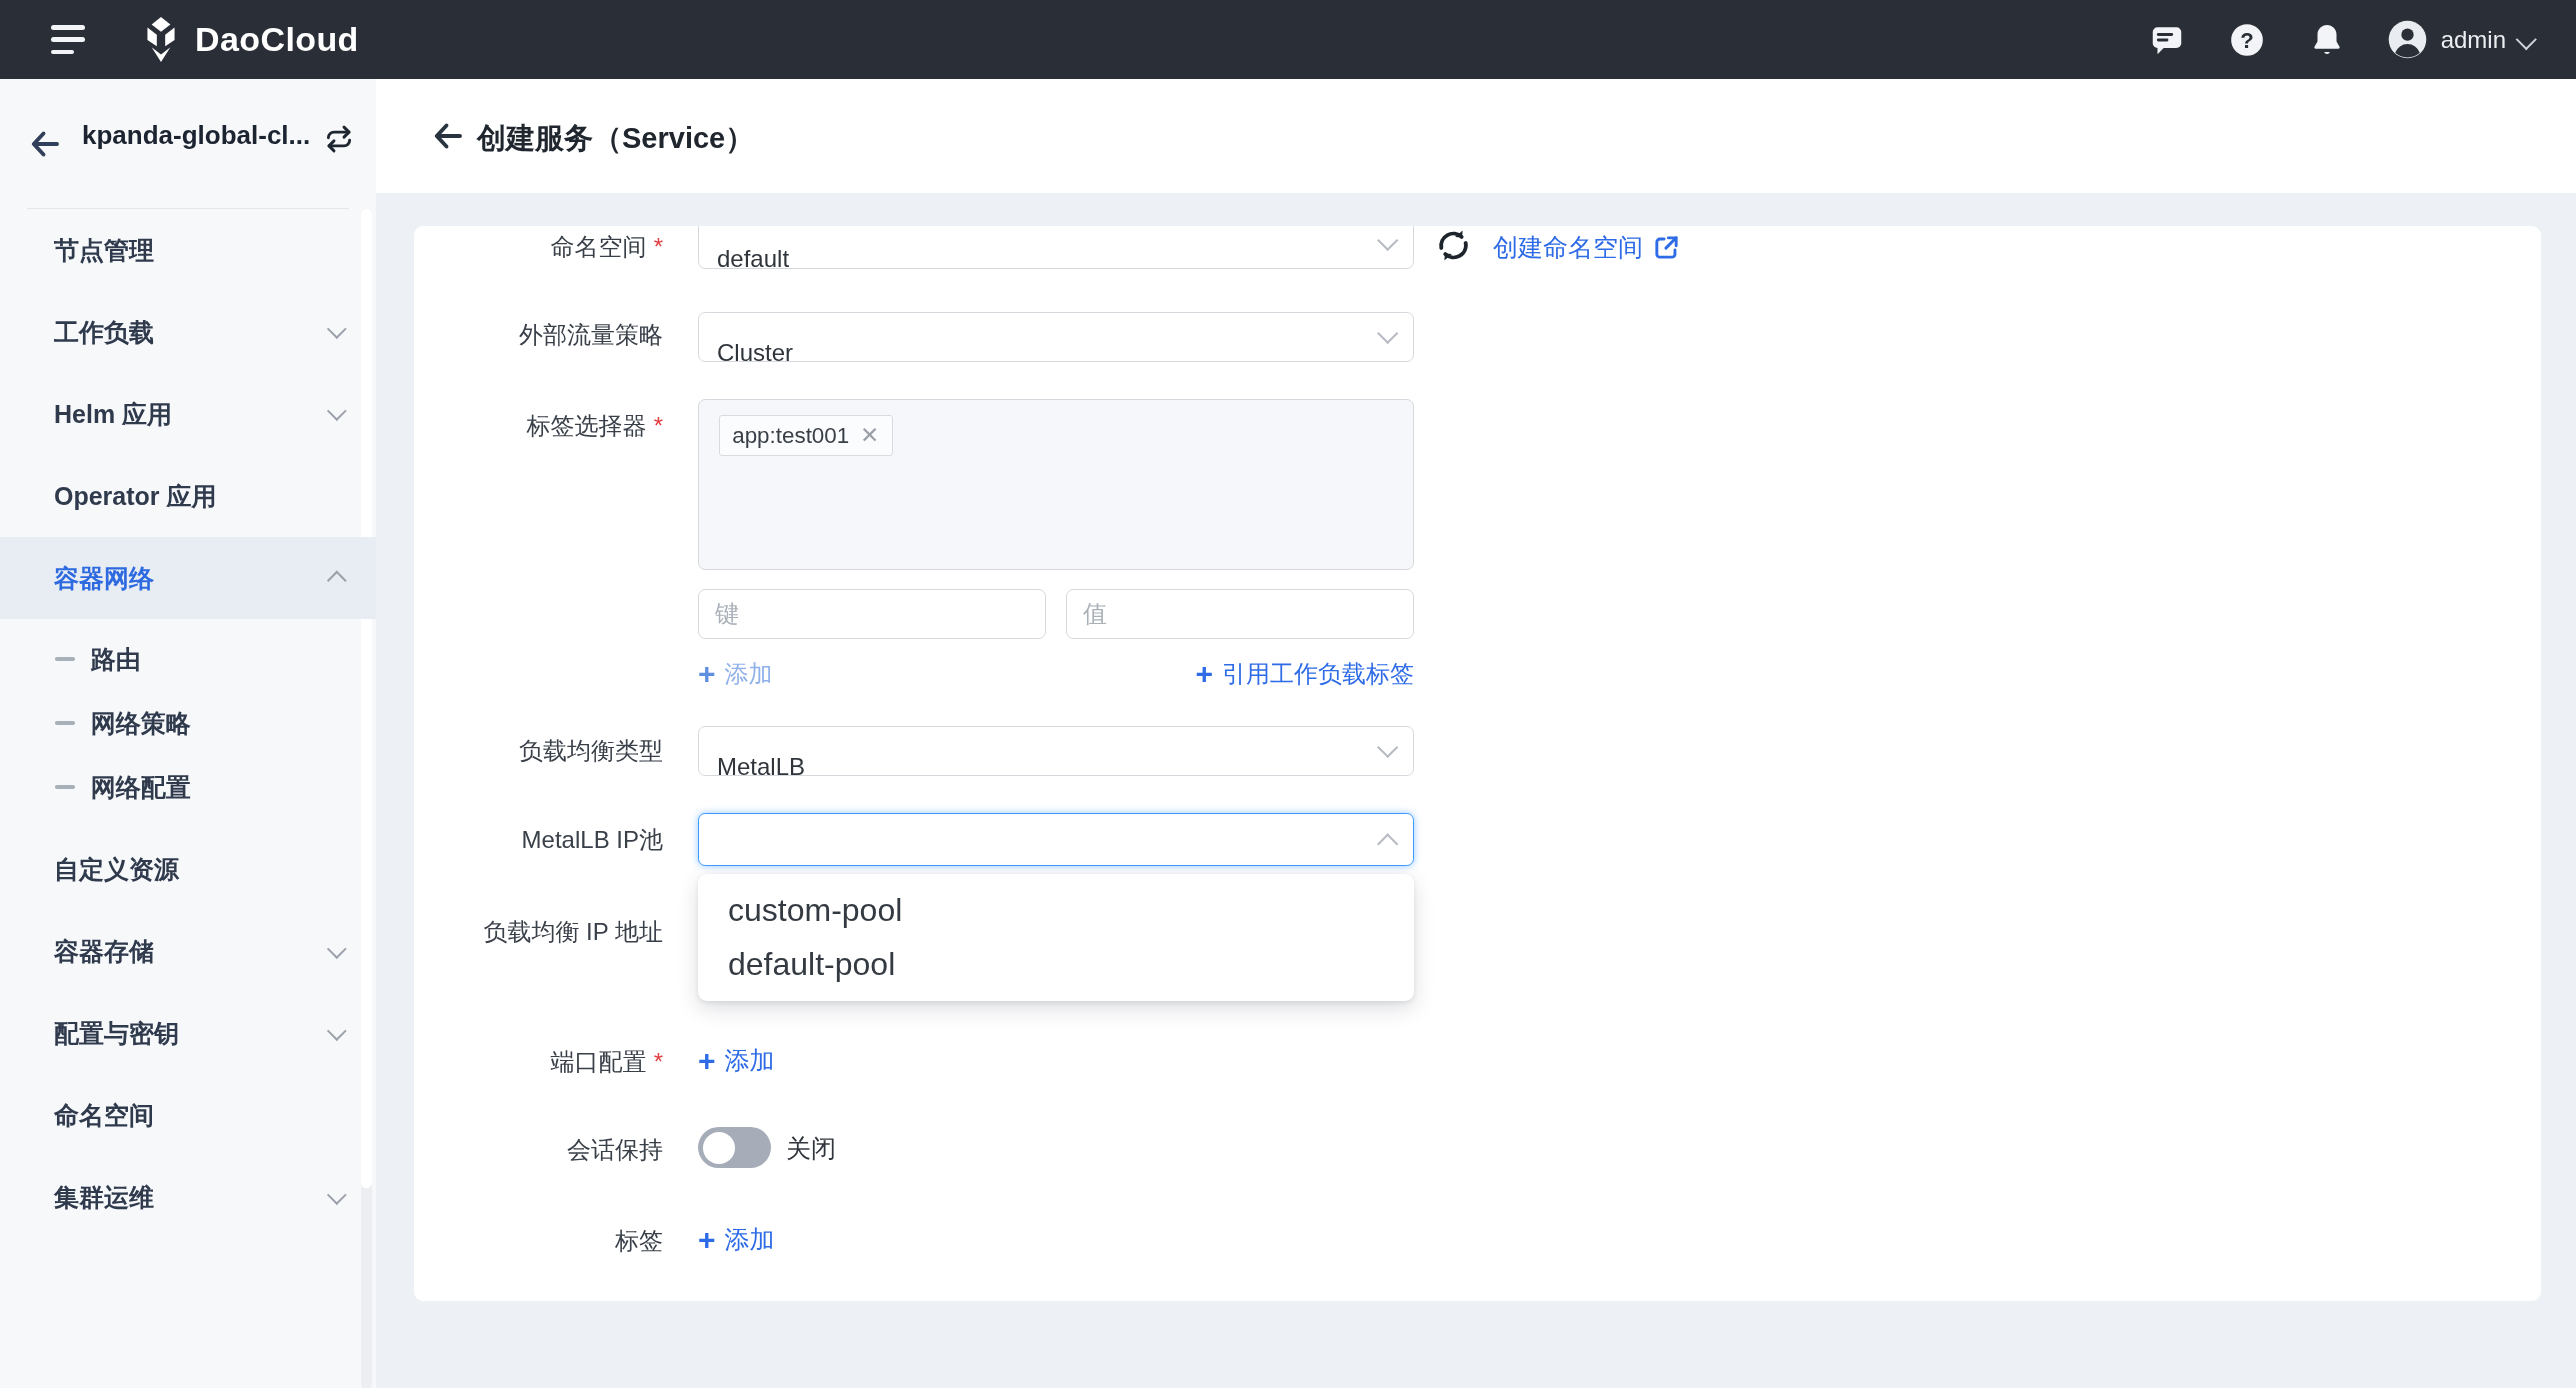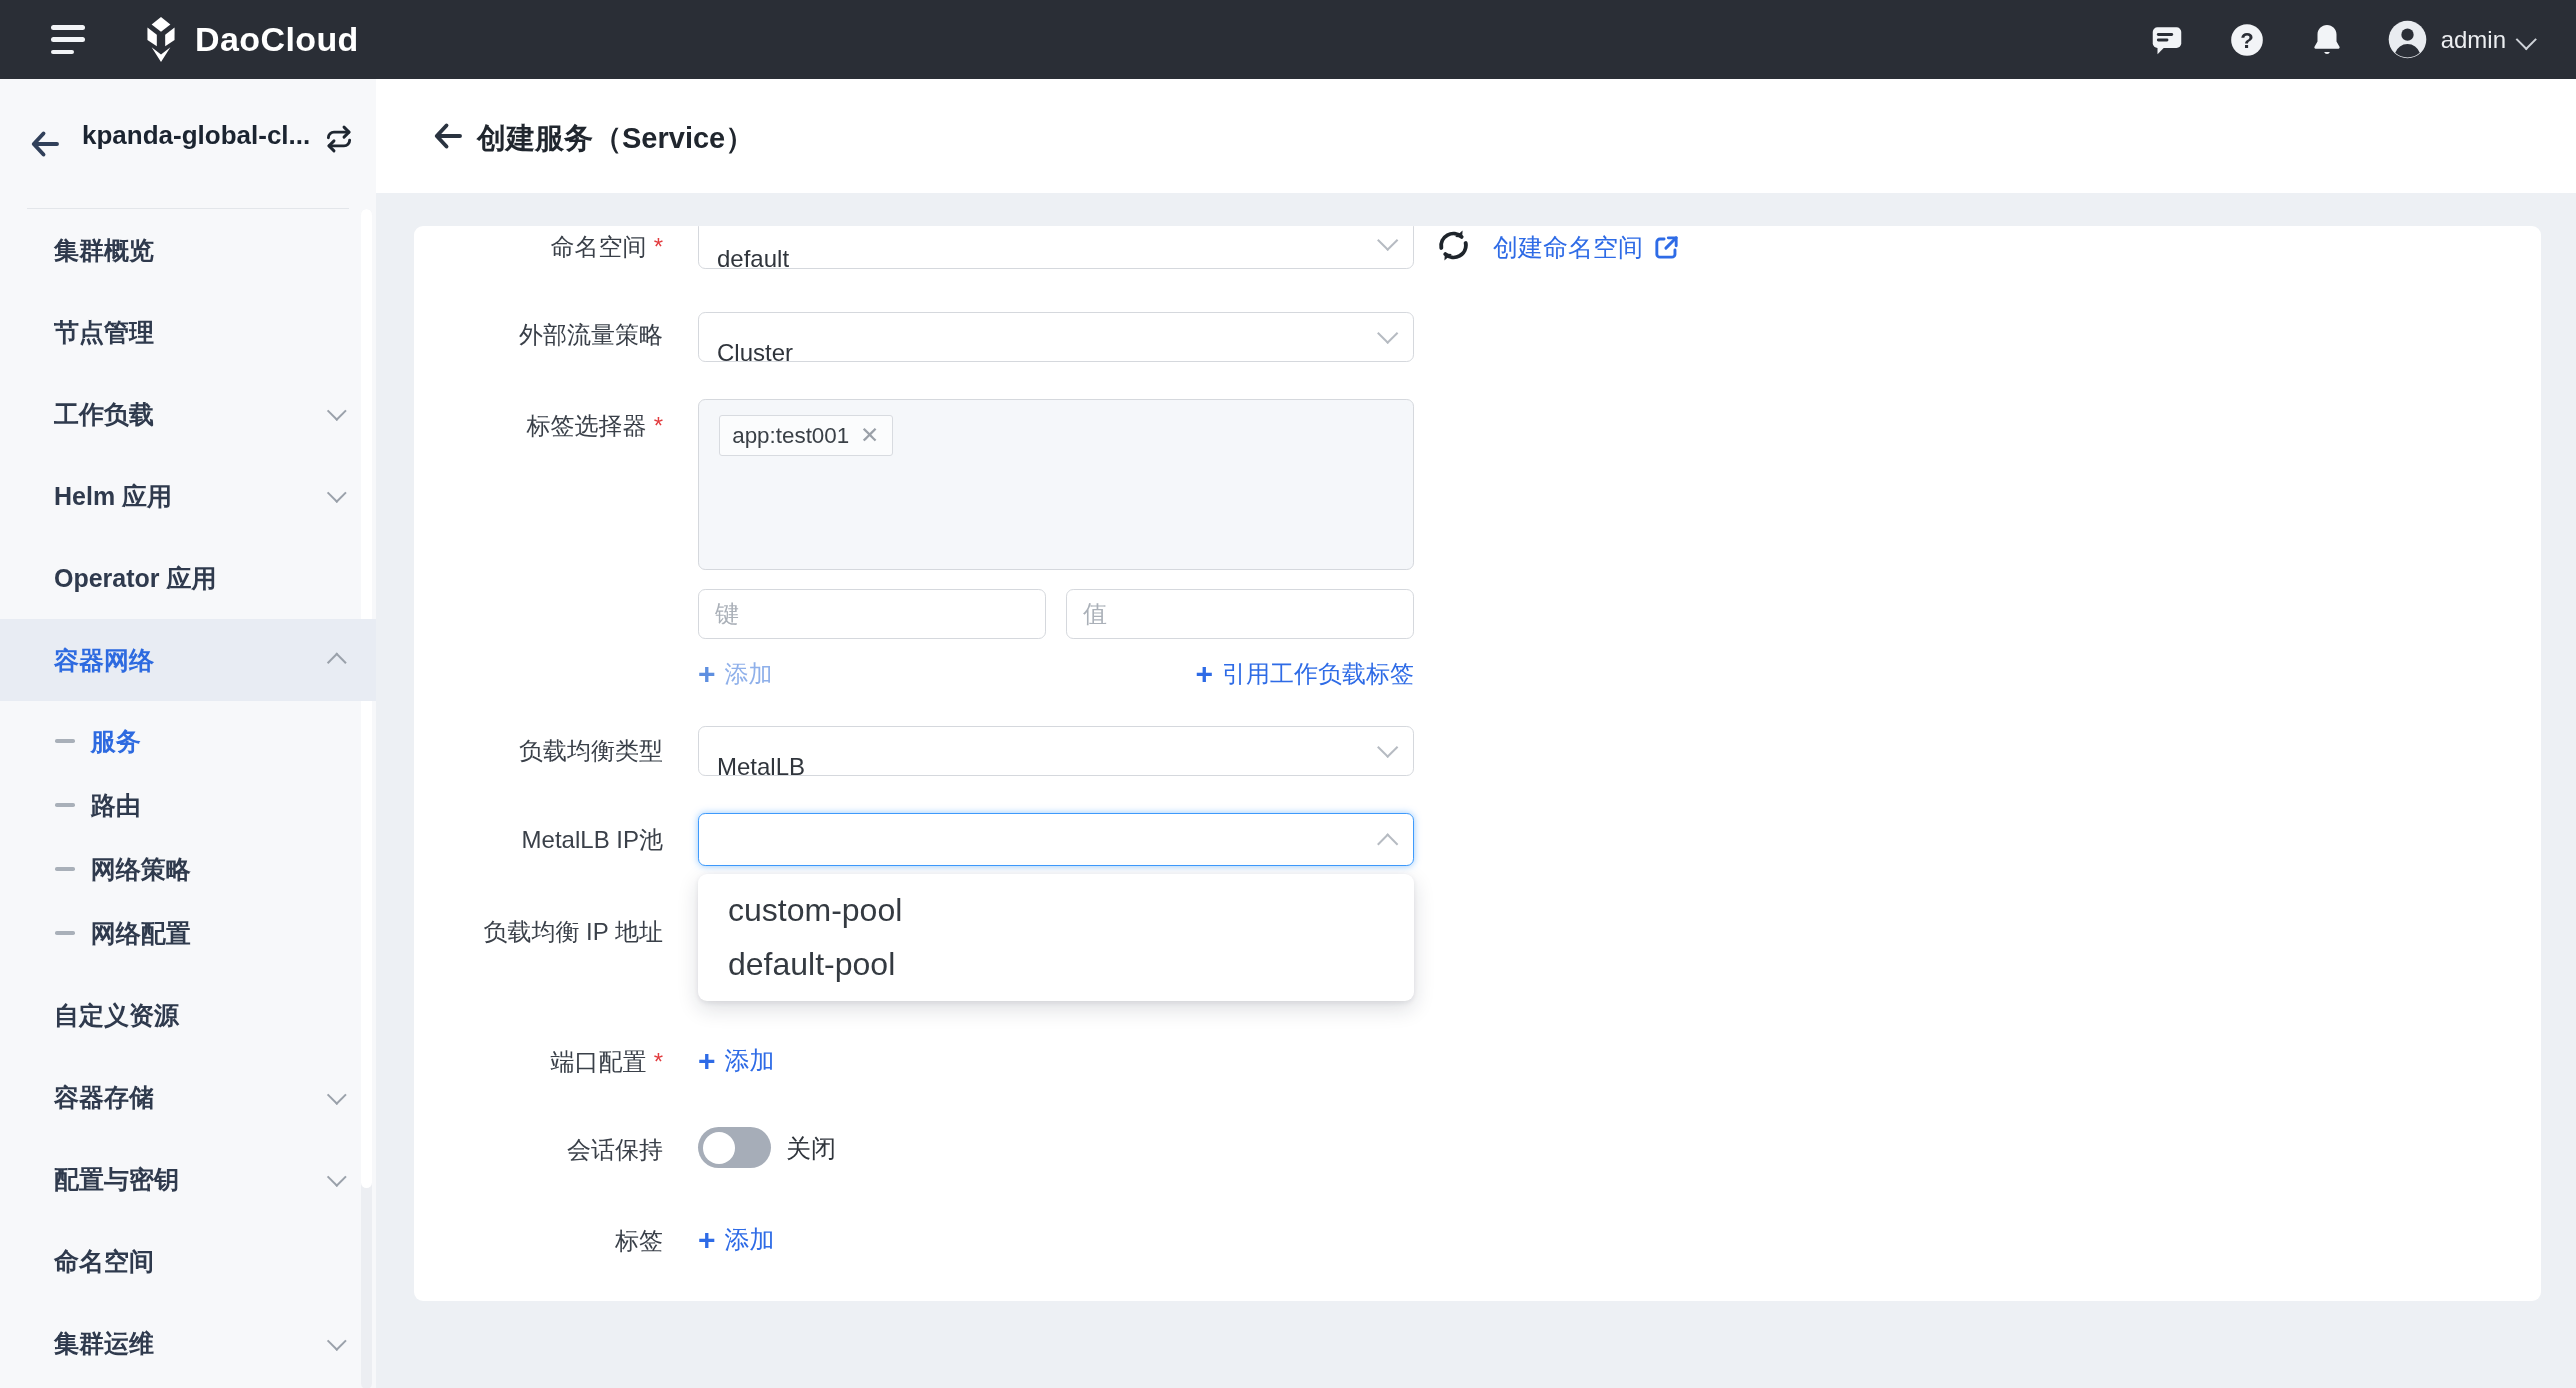--- a/index.html
+++ b/index.html
@@ -168,45 +168,38 @@
             <path d="M4 17.5h12a4.5 4.5 0 0 0 4.5-4.5"></path>
         </svg>
       </div>
     </div>
     <div class="side-divider"></div>
     <div class="side-scroll-track"></div>
     <div class="side-scroll-thumb"></div>
 
     <div class="nav">
       <div class="nav-item">
-          <span class="txt">集群概览</span>
-        </div>
-      <div class="nav-item">
           <span class="txt">节点管理</span>
         </div>
       <div class="nav-item">
           <span class="txt">工作负载</span>
           <span class="nav-chev"></span>
         </div>
       <div class="nav-item">
           <span class="txt">Helm 应用</span>
           <span class="nav-chev"></span>
         </div>
       <div class="nav-item">
           <span class="txt">Operator 应用</span>
         </div>
       <div class="nav-item hl act">
           <span class="txt">容器网络</span>
           <span class="nav-chev up"></span>
         </div>
       <div class="gap9"></div>
-      <div class="nav-sub act">
-          <span class="dash"></span>
-          <span class="txt">服务</span>
-        </div>
       <div class="nav-sub">
           <span class="dash"></span>
           <span class="txt">路由</span>
         </div>
       <div class="nav-sub">
           <span class="dash"></span>
           <span class="txt">网络策略</span>
         </div>
       <div class="nav-sub">
           <span class="dash"></span>

